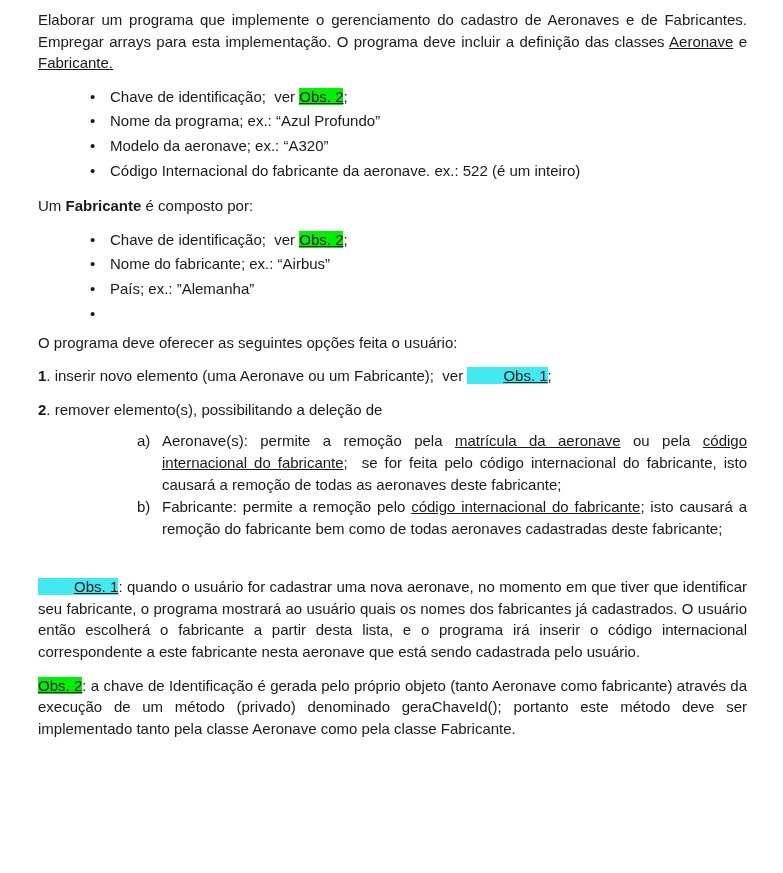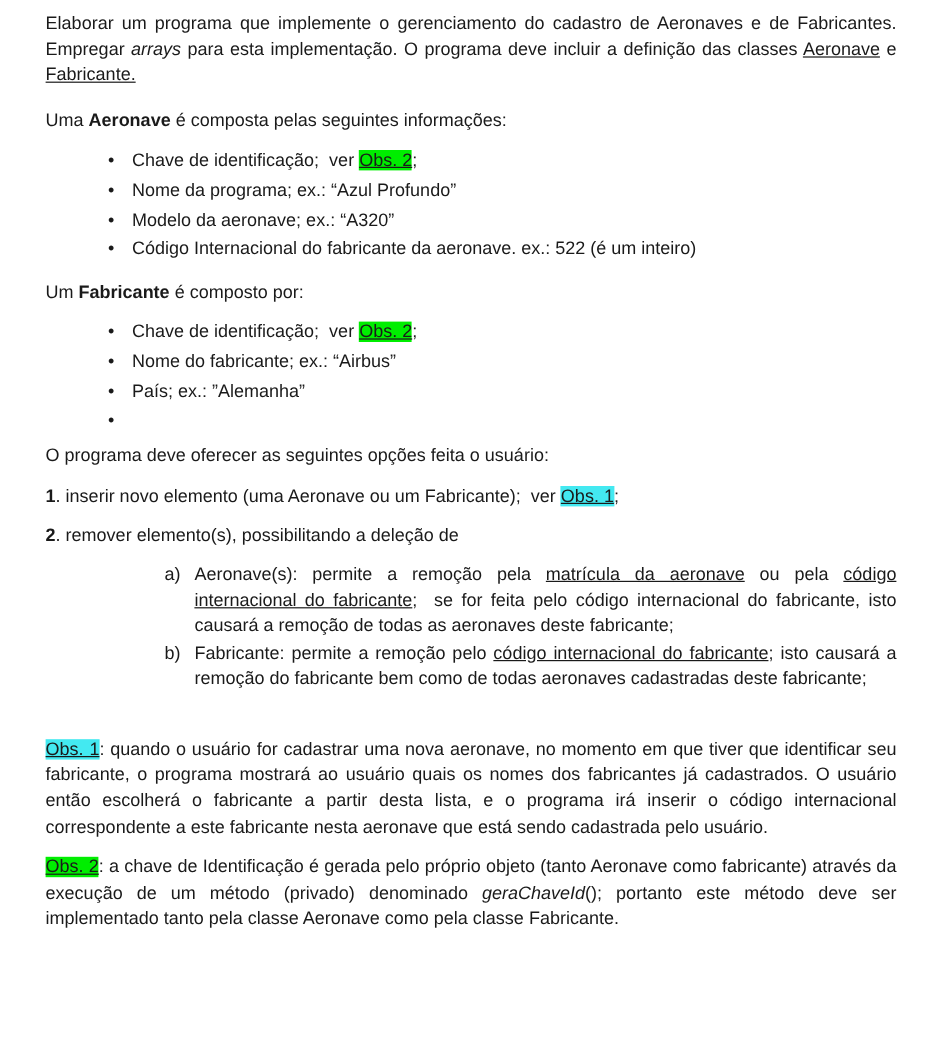--- a/index.html
+++ b/index.html
@@ -18,24 +18,24 @@
     width: 709px;
     margin-left: 38px;
     padding-top: 9px;
     box-sizing: border-box;
   }
   p {
     margin: 0 0 12px 0;
     text-align: justify;
   }
   .b  { font-weight: bold; }
-  .it { font-style: italic; }
+  .it { }
   .u  { text-decoration: underline; }
   .hl-green { background-color: var(--highlight-green, #00ee00); }
-  .hl-cyan  { background-color: var(--highlight-cyan, #43e9f1); }
+  .hl-cyan  { background-color: var(--highlight-cyan, #43e9f1); padding-left: 36px; }
 
   ul.bullets {
     list-style: none;
     margin: 0 0 14px 0;
     padding: 0;
   }
   ul.bullets li {
     position: relative;
     padding-left: 72px;
     margin-bottom: 3px;
@@ -68,21 +68,20 @@
   .gap-xl { margin-top: 37px; }
   .heading { margin-bottom: 12px; }
 </style>
 </head>
 <body>
 
 <div class="page">
 
   <p><span>Elaborar um programa que implemente o gerenciamento do cadastro de Aeronaves e de Fabricantes. Empregar </span><span class="it">arrays</span><span> para esta implementação. O programa deve incluir a definição das classes </span><span class="u">Aeronave</span><span> e </span><span class="u">Fabricante.</span></p>
 
-  <p class="heading gap-lg" style="margin-top:16px"><span>Uma </span><span class="b">Aeronave</span><span> é composta pelas seguintes informações:</span></p>
 
   <ul class="bullets">
     <li><span class="bullet">•</span><span>Chave de identificação; &nbsp;ver </span><span class="hl-green u">Obs. 2</span><span>;</span></li>
     <li><span class="bullet">•</span><span>Nome da programa; ex.: “Azul Profundo”</span></li>
     <li><span class="bullet">•</span><span>Modelo da aeronave; ex.: “A320”</span></li>
     <li><span class="bullet">•</span><span>Código Internacional do fabricante da aeronave. ex.: 522 (é um inteiro)</span></li>
   </ul>
 
   <p class="heading"><span>Um </span><span class="b">Fabricante</span><span> é composto por:</span></p>
 

